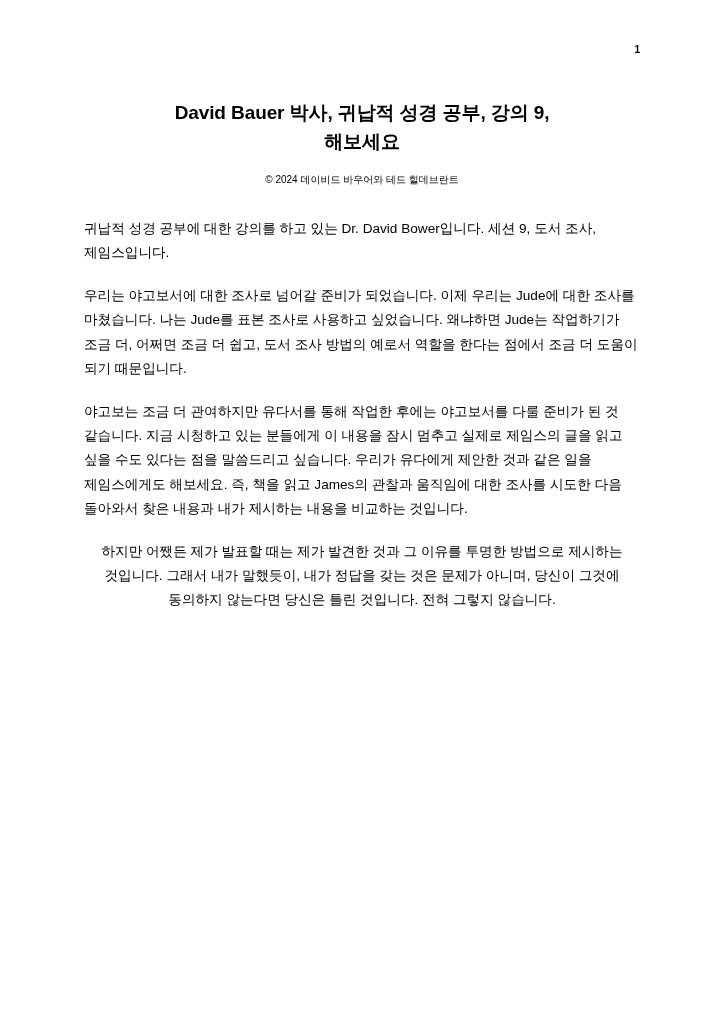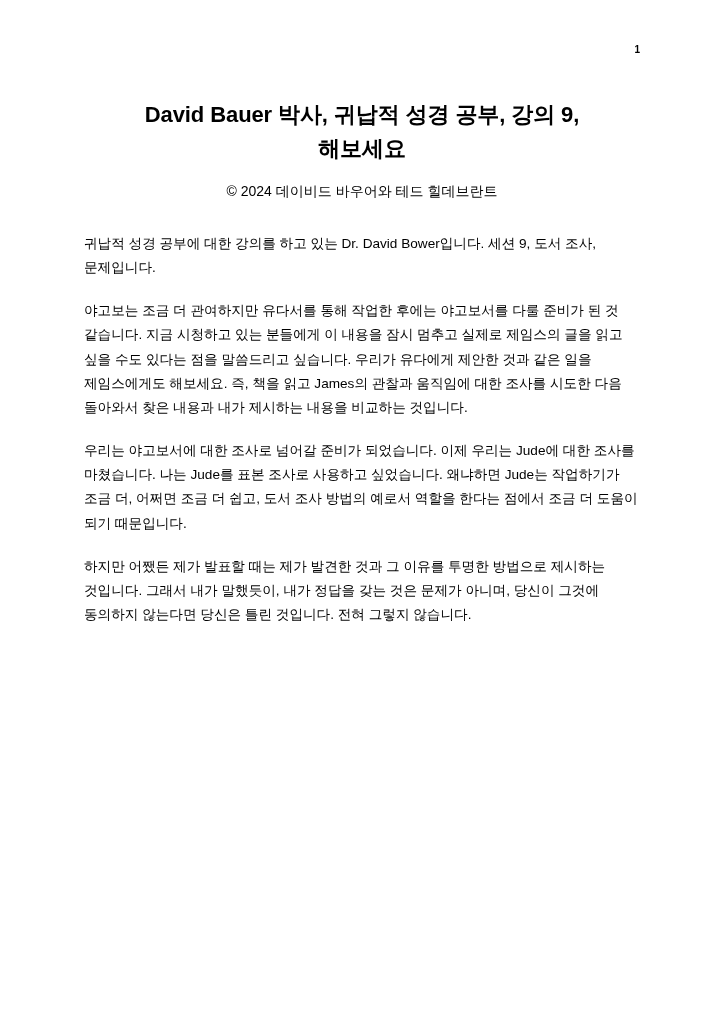--- a/index.html
+++ b/index.html
@@ -27,63 +27,64 @@
     top: 44px;
     right: 84px;
     font-size: 10px;
     font-weight: bold;
     color: #000;
     letter-spacing: 0;
   }
   .doc-title {
     margin: 54px 0 0 0;
     text-align: center;
-    font-size: 22px;
+    font-size: 19px;
     font-weight: bold;
     line-height: 1.55;
     letter-spacing: -0.1px;
   }
   .doc-title .line {
     display: block;
   }
   .copyright {
     margin: 16px 0 0 0;
     text-align: center;
-    font-size: 14px;
+    font-size: 10px;
     font-weight: normal;
     line-height: 1.4;
   }
   .body-text {
     margin-top: 30px;
   }
   p.para {
     margin: 0 0 19px 0;
     font-size: 13.6px;
     line-height: 1.78;
     text-align: left;
     word-break: keep-all;
   }
   p.para:last-child {
     margin-bottom: 12px;
+    text-align: center;
   }
 </style>
 </head>
 <body>
 
 <div class="page">
 
   <div class="page-number">1</div>
 
   <h1 class="doc-title">
     <span class="line">David Bauer 박사, 귀납적 성경 공부, 강의 9,</span>
     <span class="line">해보세요</span>
   </h1>
 
   <div class="copyright">© 2024 데이비드 바우어와 테드 힐데브란트</div>
 
   <div class="body-text">
-    <p class="para">귀납적 성경 공부에 대한 강의를 하고 있는 Dr. David Bower입니다. 세션 9, 도서 조사, 문제입니다.</p>
+    <p class="para">귀납적 성경 공부에 대한 강의를 하고 있는 Dr. David Bower입니다. 세션 9, 도서 조사, 제임스입니다.</p>
+    <p class="para">우리는 야고보서에 대한 조사로 넘어갈 준비가 되었습니다. 이제 우리는 Jude에 대한 조사를 마쳤습니다. 나는 Jude를 표본 조사로 사용하고 싶었습니다. 왜냐하면 Jude는 작업하기가 조금 더, 어쩌면 조금 더 쉽고, 도서 조사 방법의 예로서 역할을 한다는 점에서 조금 더 도움이 되기 때문입니다.</p>
     <p class="para">야고보는 조금 더 관여하지만 유다서를 통해 작업한 후에는 야고보서를 다룰 준비가 된 것 같습니다. 지금 시청하고 있는 분들에게 이 내용을 잠시 멈추고 실제로 제임스의 글을 읽고 싶을 수도 있다는 점을 말씀드리고 싶습니다. 우리가 유다에게 제안한 것과 같은 일을 제임스에게도 해보세요. 즉, 책을 읽고 James의 관찰과 움직임에 대한 조사를 시도한 다음 돌아와서 찾은 내용과 내가 제시하는 내용을 비교하는 것입니다.</p>
-    <p class="para">우리는 야고보서에 대한 조사로 넘어갈 준비가 되었습니다. 이제 우리는 Jude에 대한 조사를 마쳤습니다. 나는 Jude를 표본 조사로 사용하고 싶었습니다. 왜냐하면 Jude는 작업하기가 조금 더, 어쩌면 조금 더 쉽고, 도서 조사 방법의 예로서 역할을 한다는 점에서 조금 더 도움이 되기 때문입니다.</p>
     <p class="para">하지만 어쨌든 제가 발표할 때는 제가 발견한 것과 그 이유를 투명한 방법으로 제시하는 것입니다. 그래서 내가 말했듯이, 내가 정답을 갖는 것은 문제가 아니며, 당신이 그것에 동의하지 않는다면 당신은 틀린 것입니다. 전혀 그렇지 않습니다.</p>
   </div>
 
 </div>
 
 </body></html>

